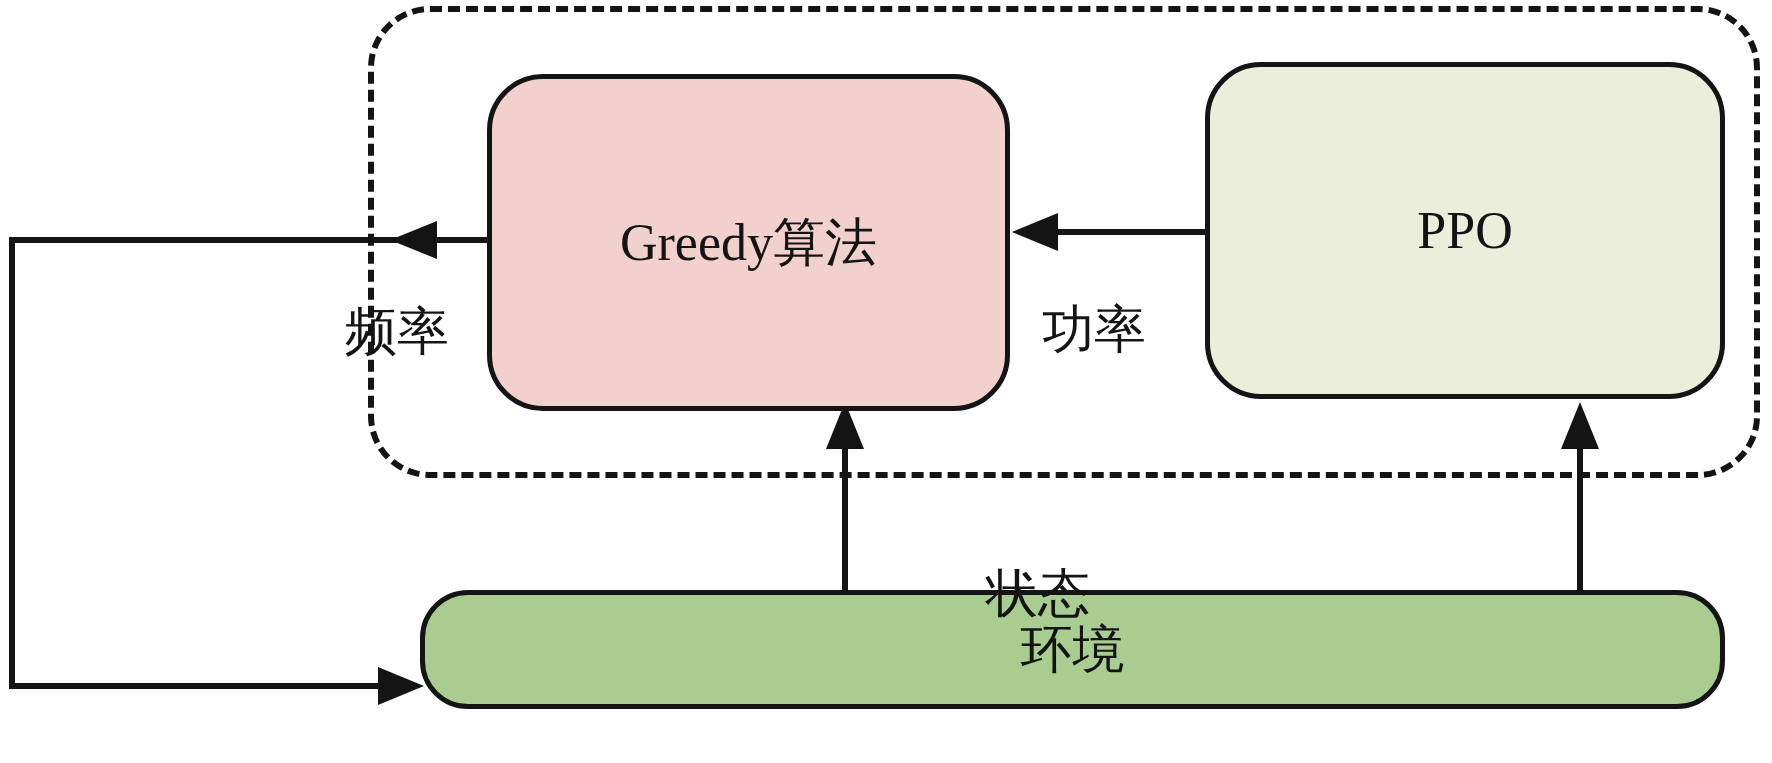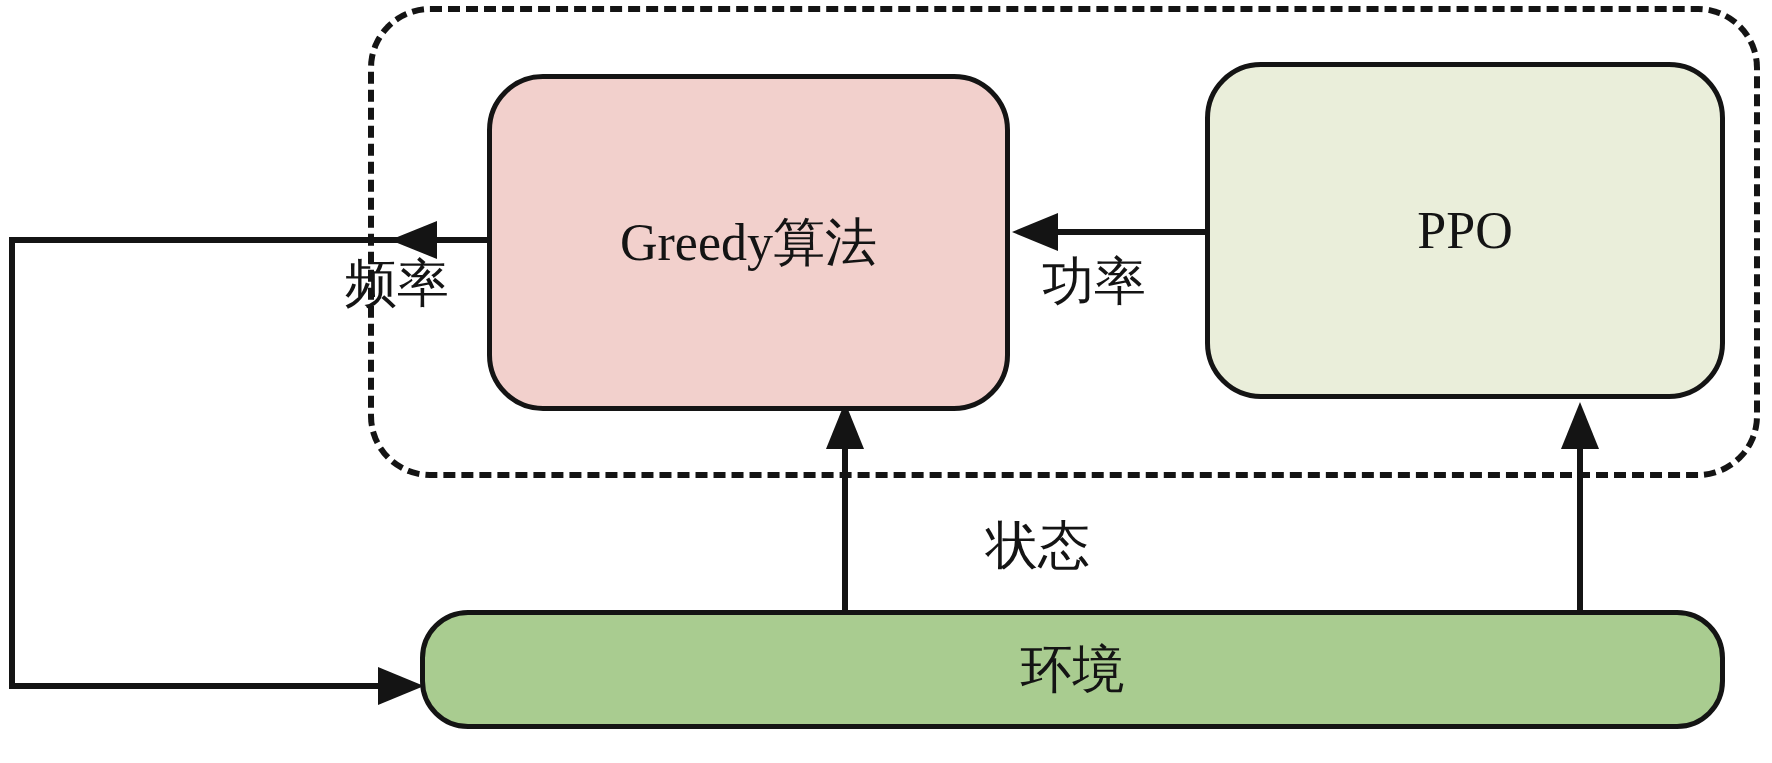--- a/index.html
+++ b/index.html
@@ -52,30 +52,31 @@
   #ppo-box {
     left: 1205px;
     top: 62px;
     width: 520px;
     height: 337px;
     border-radius: 56px;
     gap: 35px;
   }
   #env-box {
     left: 420px;
-    top: 610px;
+    top: 590px;
     width: 1305px;
     height: 119px;
     border-radius: 48px;
   }
   .edge-label {
     position: absolute;
     font-size: 52px;
     line-height: 1;
     white-space: nowrap;
+    margin-top: 48px;
   }
   #label-frequency { left: 345px; top: 258px; }
   #label-power     { left: 1042px; top: 256px; font-family: Liberation Serif, serif; }
   #label-state     { left: 986px;  top: 520px; text-align: center; }
   #arrows-layer {
     position: absolute;
     left: 0;
     top: 0;
     width: 1772px;
     height: 763px;

